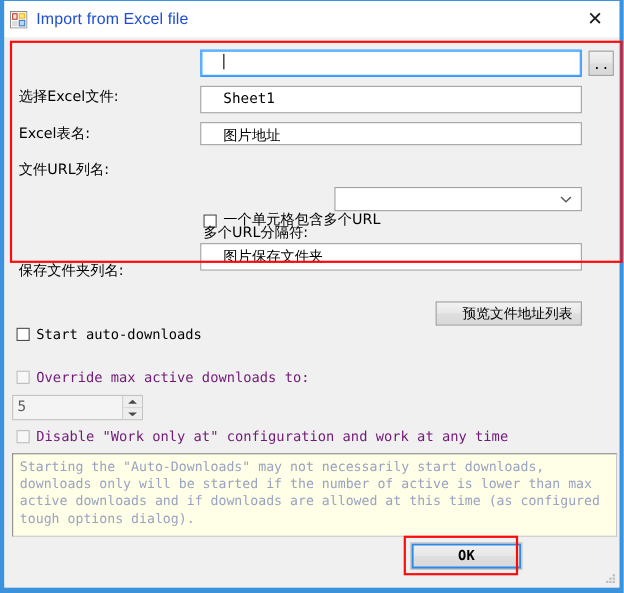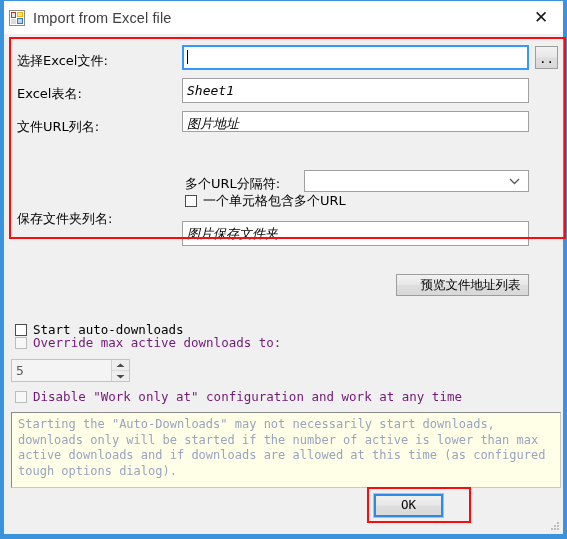--- a/index.html
+++ b/index.html
@@ -37,21 +37,21 @@
   .title-icon {
     width: 16px;
     height: 16px;
     margin-left: 5px;
     margin-right: 8px;
     position: relative;
     flex: 0 0 auto;
   }
   .title-text {
     font-size: 14.5px;
-    color: #404040;
+    color: #1d4ed8;
     font-family: "Liberation Sans", sans-serif;
     letter-spacing: 0.1px;
   }
   .close-btn {
     position: absolute;
     right: 0; top: 0;
     width: 44px;
     height: 32px;
     display: flex;
     align-items: center;
@@ -80,34 +80,34 @@
   #redbox-top { left: 5px; top: 3px; width: 557px; height: 202px; }
   #redbox-ok { left: 363px; top: 453px; width: 104px; height: 36px; }
 
   .label-cn {
     position: absolute;
     font-family: "DejaVu Sans", "Liberation Sans", sans-serif;
     font-size: 13px;
     color: #000;
     white-space: nowrap;
     line-height: 1;
+    margin-top: 28px;
   }
   .tbox {
     position: absolute;
     box-sizing: border-box;
     background: #ffffff;
     border: 1px solid #a0a0a0;
     font-family: "DejaVu Sans Mono", "Liberation Mono", monospace;
     font-size: 13px;
     color: #000;
-    padding: 2px 3px 0 4px;
+    padding: 2px 3px 0 20px;
     line-height: 19px;
     white-space: nowrap;
     overflow: hidden;
-    font-style: italic;
   }
   .tbox.focused {
     border: 1px solid #3399ff;
     outline: 1px solid #3399ff;
     outline-offset: -2px;
   }
   .caret {
     display: inline-block;
     width: 1px;
     height: 14px;
@@ -294,21 +294,21 @@
             <path d="M1 1 L5.5 5.5 L10 1" fill="none" stroke="#5a5a5a" stroke-width="1.3"></path>
           </svg>
       </span>
     </div>
 
     <div class="label-cn" style="left:13px; top:178px;">保存文件夹列名:</div>
     <div class="tbox" style="left:178px; top:169px; width:347px; height:25px;margin-top:18px;">图片保存文件夹</div>
 
     <div class="btn cn" style="left:392px; top:240px; width:133px; height:22px;">预览文件地址列表</div>
 
-    <div class="cbrow" style="left:11px; top:290px;">
+    <div class="cbrow" style="left:11px; top:264px;">
       <span class="cbox"></span>
       <span class="cb-label">Start auto-downloads</span>
     </div>
 
     <div class="cbrow" style="left:11px; top:303px;">
       <span class="cbox dis"></span>
       <span class="cb-label dis">Override max active downloads to:</span>
     </div>
 
     <div class="spinner" style="left:7px; top:325px; width:119px; height:23px;">
@@ -330,21 +330,21 @@
     <div class="cbrow" style="left:11px; top:357px;">
       <span class="cbox dis"></span>
       <span class="cb-label dis">Disable "Work only at" configuration and work at any time</span>
     </div>
 
     <div class="infobox" style="left:7px; top:378px; width:550px; height:76px;">Starting the "Auto-Downloads" may not necessarily start downloads,
 downloads only will be started if the number of active is lower than max
 active downloads and if downloads are allowed at this time (as configured
 tough options dialog).</div>
 
-    <div class="btn default" style="left:369px; top:459px; width:71px; height:25px;">OK</div>
+    <div class="btn default" style="left:369px; top:459px; width:102px; height:25px;font-weight:bold;">OK</div>
 
     <div class="grip">
       <i style="left:7px;top:0"></i>
         <i style="left:4px;top:3px"></i>
         <i style="left:7px;top:3px"></i>
       <i style="left:1px;top:6px"></i>
         <i style="left:4px;top:6px"></i>
         <i style="left:7px;top:6px"></i>
     </div>
 

